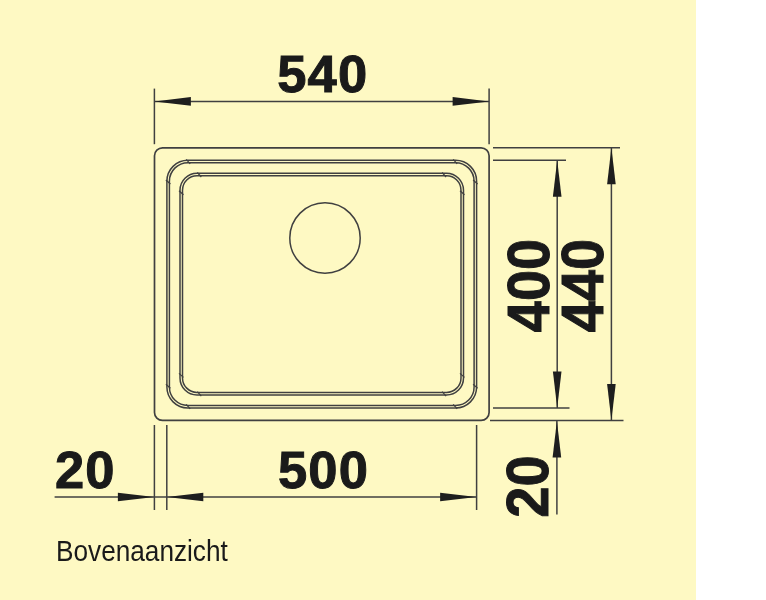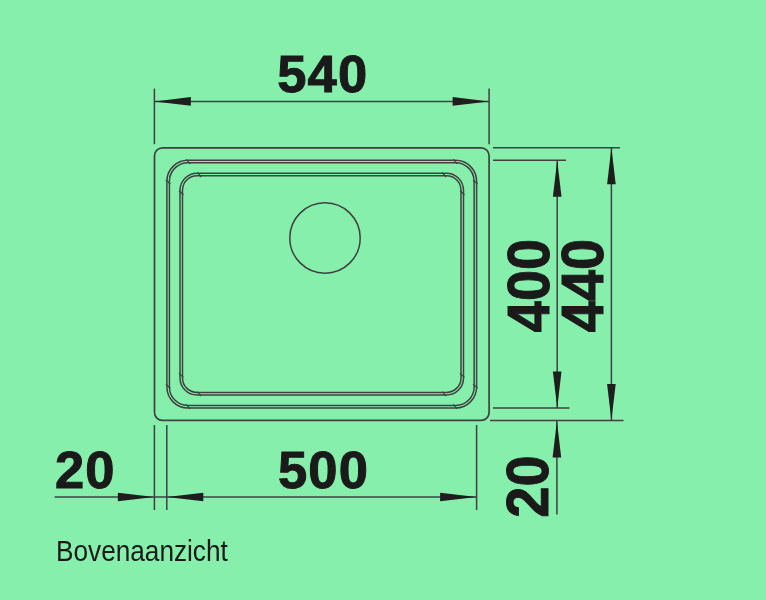--- a/index.html
+++ b/index.html
@@ -1,16 +1,16 @@
 <!DOCTYPE html>
 <html><head>
 <meta charset="utf-8">
 <style>
   html,body{margin:0;padding:0;background:#ffffff;}
-  .page{position:relative;width:766px;height:600px;background:#86efac;overflow:hidden;}
+  .page{position:relative;width:696px;height:600px;background:#fef9c3;overflow:hidden;}
   text{font-family:"Liberation Sans",sans-serif;fill:#1a1a1a;}
   .num{font-weight:bold;font-size:52.5px;letter-spacing:1.2px;stroke:#1a1a1a;stroke-width:1;}
   .numr{font-weight:bold;font-size:59px;stroke:#1a1a1a;stroke-width:1;}
   .lbl{font-size:28.8px;}
 </style>
 </head>
 <body>
 <div class="page">
 <svg width="766" height="600" viewBox="0 0 766 600" xmlns="http://www.w3.org/2000/svg">
   <g fill="none" stroke="#404040" stroke-width="1.7">

